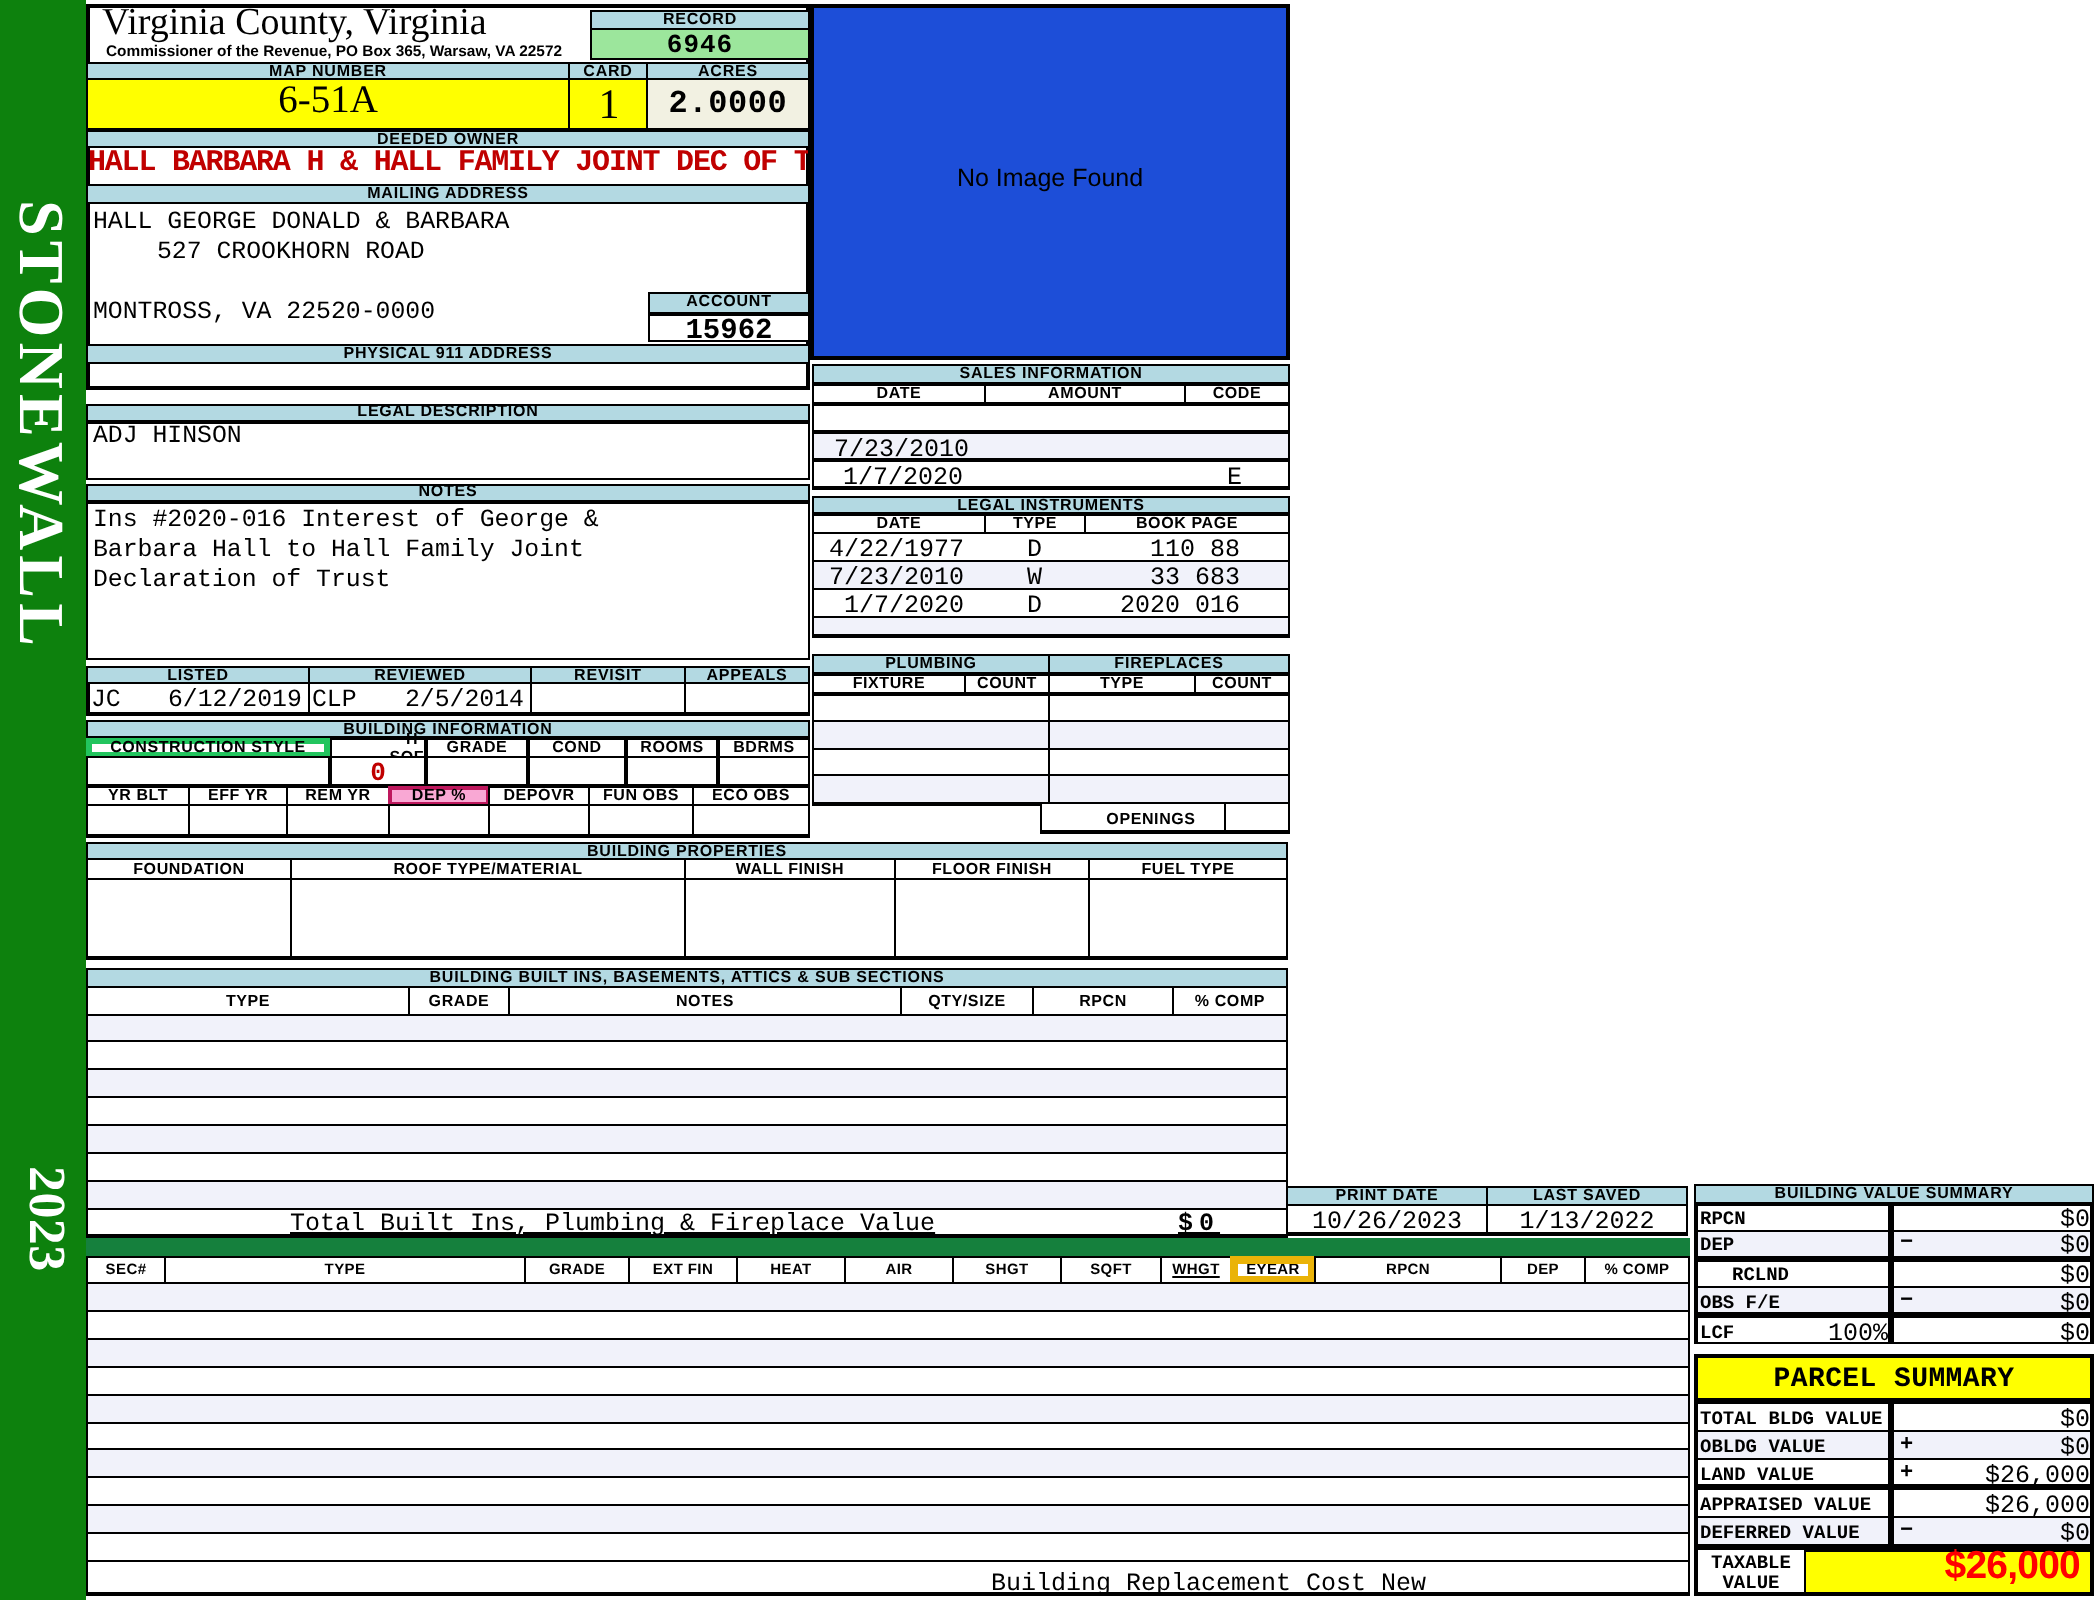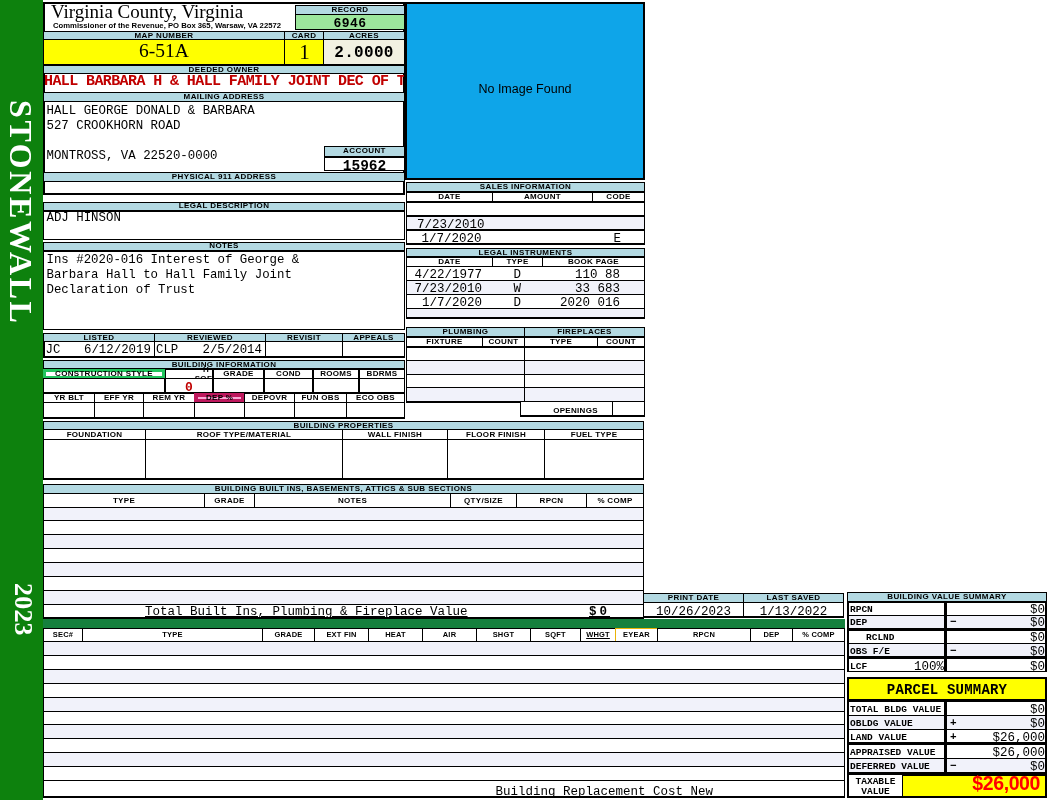--- a/index.html
+++ b/index.html
@@ -13,21 +13,21 @@
 <div style="position:absolute;box-sizing:border-box;left:43px;top:30.5px;width:242px;height:9.5px;background:#B3D9E2;border:1px solid #000;font:bold 8px 'Liberation Sans',sans-serif;letter-spacing:0.4px;text-align:center;line-height:7.5px;white-space:nowrap;overflow:hidden;">MAP NUMBER</div>
 <div style="position:absolute;box-sizing:border-box;left:284px;top:30.5px;width:40px;height:9.5px;background:#B3D9E2;border:1px solid #000;font:bold 8px 'Liberation Sans',sans-serif;letter-spacing:0.4px;text-align:center;line-height:7.5px;white-space:nowrap;overflow:hidden;">CARD</div>
 <div style="position:absolute;box-sizing:border-box;left:323px;top:30.5px;width:82px;height:9.5px;background:#B3D9E2;border:1px solid #000;font:bold 8px 'Liberation Sans',sans-serif;letter-spacing:0.4px;text-align:center;line-height:7.5px;white-space:nowrap;overflow:hidden;">ACRES</div>
 <div style="position:absolute;box-sizing:border-box;left:43px;top:39px;width:242px;height:26px;border:1px solid #000;background:#FFFF00;text-align:center;line-height:23px;"><span style="font:19.5px 'Liberation Serif',serif">6-51A</span></div>
 <div style="position:absolute;box-sizing:border-box;left:284px;top:39px;width:41px;height:26px;border:1px solid #000;background:#FFFF00;text-align:center;line-height:23px;"><span style="font:21px 'Liberation Serif',serif">1</span></div>
 <div style="position:absolute;box-sizing:border-box;left:323px;top:39px;width:82px;height:26px;border:1px solid #000;background:#F2F1E2;text-align:center;line-height:24px;"><span style="font:bold 16px 'Liberation Mono',monospace;letter-spacing:0.3px">2.0000</span></div>
 <div style="position:absolute;box-sizing:border-box;left:43px;top:64.5px;width:362px;height:9.5px;background:#B3D9E2;border:1px solid #000;font:bold 8px 'Liberation Sans',sans-serif;letter-spacing:0.4px;text-align:center;line-height:7.5px;white-space:nowrap;overflow:hidden;">DEEDED OWNER</div>
 <div style="position:absolute;box-sizing:border-box;left:44px;top:74px;width:360px;height:17.5px;overflow:hidden;font:bold 15px 'Liberation Mono',monospace;letter-spacing:-0.6px;color:#C00000;white-space:pre;line-height:16px;">HALL BARBARA H &amp; HALL FAMILY JOINT DEC OF TR</div>
 <div style="position:absolute;box-sizing:border-box;left:43px;top:91.5px;width:362px;height:10px;background:#B3D9E2;border:1px solid #000;font:bold 8px 'Liberation Sans',sans-serif;letter-spacing:0.4px;text-align:center;line-height:8px;white-space:nowrap;overflow:hidden;">MAILING ADDRESS</div>
 <div style="position:absolute;box-sizing:border-box;left:46.5px;top:104.2px;font:12.4px 'Liberation Mono',monospace;white-space:pre;">HALL GEORGE DONALD &amp; BARBARA</div>
-<div style="position:absolute;box-sizing:border-box;left:46.5px;top:119.2px;font:12.4px 'Liberation Mono',monospace;white-space:pre;">527 CROOKHORN ROAD</div>
+<div style="position:absolute;box-sizing:border-box;left:46.5px;top:119.2px;font:12.4px 'Liberation Mono',monospace;white-space:pre;padding-left:32px;">527 CROOKHORN ROAD</div>
 <div style="position:absolute;box-sizing:border-box;left:46.5px;top:149.2px;font:12.4px 'Liberation Mono',monospace;white-space:pre;">MONTROSS, VA 22520-0000</div>
 <div style="position:absolute;box-sizing:border-box;left:324px;top:146px;width:81px;height:10.5px;background:#B3D9E2;border:1px solid #000;font:bold 8px 'Liberation Sans',sans-serif;letter-spacing:0.4px;text-align:center;line-height:8.5px;white-space:nowrap;overflow:hidden;">ACCOUNT</div>
 <div style="position:absolute;box-sizing:border-box;left:324px;top:156.5px;width:81px;height:14.5px;border:1px solid #000;text-align:center;line-height:12.5px;background:#fff;"><span style="font:bold 14.5px 'Liberation Mono',monospace">15962</span></div>
 <div style="position:absolute;box-sizing:border-box;left:43px;top:171.5px;width:362px;height:10px;background:#B3D9E2;border:1px solid #000;font:bold 8px 'Liberation Sans',sans-serif;letter-spacing:0.4px;text-align:center;line-height:8px;white-space:nowrap;overflow:hidden;">PHYSICAL 911 ADDRESS</div>
 <div style="position:absolute;box-sizing:border-box;left:43px;top:202px;width:362px;height:8.5px;background:#B3D9E2;border:1px solid #000;font:bold 8px 'Liberation Sans',sans-serif;letter-spacing:0.4px;text-align:center;line-height:6.5px;white-space:nowrap;overflow:hidden;">LEGAL DESCRIPTION</div>
 <div style="position:absolute;box-sizing:border-box;left:43px;top:210.5px;width:362px;height:29.5px;border:1px solid #000;background:#fff;"></div>
 <div style="position:absolute;box-sizing:border-box;left:46.5px;top:211.2px;font:12.4px 'Liberation Mono',monospace;white-space:pre;">ADJ HINSON</div>
 <div style="position:absolute;box-sizing:border-box;left:43px;top:242px;width:362px;height:8.5px;background:#B3D9E2;border:1px solid #000;font:bold 8px 'Liberation Sans',sans-serif;letter-spacing:0.4px;text-align:center;line-height:6.5px;white-space:nowrap;overflow:hidden;">NOTES</div>
 <div style="position:absolute;box-sizing:border-box;left:43px;top:250.5px;width:362px;height:79px;border:1px solid #000;background:#fff;"></div>
 <div style="position:absolute;box-sizing:border-box;left:46.5px;top:253.4px;font:12.4px 'Liberation Mono',monospace;white-space:pre;line-height:15px;">Ins #2020-016 Interest of George &amp;
@@ -72,40 +72,40 @@
 <div style="position:absolute;box-sizing:border-box;left:359px;top:377.5px;width:46px;height:15.5px;border:1px solid #000;background:#fff;text-align:center;line-height:13px;"></div>
 <div style="position:absolute;box-sizing:border-box;left:43px;top:392.5px;width:52px;height:10.5px;border:1px solid #000;background:#fff;text-align:center;line-height:100%;display:flex;align-items:center;justify-content:center;">
     <span style="font:bold 8px 'Liberation Sans',sans-serif;letter-spacing:0.3px">YR BLT</span>
   </div>
 <div style="position:absolute;box-sizing:border-box;left:94px;top:392.5px;width:50px;height:10.5px;border:1px solid #000;background:#fff;text-align:center;line-height:100%;display:flex;align-items:center;justify-content:center;">
     <span style="font:bold 8px 'Liberation Sans',sans-serif;letter-spacing:0.3px">EFF YR</span>
   </div>
 <div style="position:absolute;box-sizing:border-box;left:143px;top:392.5px;width:52px;height:10.5px;border:1px solid #000;background:#fff;text-align:center;line-height:100%;display:flex;align-items:center;justify-content:center;">
     <span style="font:bold 8px 'Liberation Sans',sans-serif;letter-spacing:0.3px">REM YR</span>
   </div>
-<div style="position:absolute;box-sizing:border-box;left:194px;top:392.5px;width:51px;height:10.5px;border:4px solid #be185d;background:#f9a8d4;text-align:center;line-height:100%;display:flex;align-items:center;justify-content:center;">
+<div style="position:absolute;box-sizing:border-box;left:194px;top:392.5px;width:51px;height:10.5px;border:2px solid #be185d;background:#f9a8d4;text-align:center;line-height:100%;display:flex;align-items:center;justify-content:center;">
     <span style="font:bold 8px 'Liberation Sans',sans-serif;letter-spacing:0.3px">DEP %</span>
   </div>
 <div style="position:absolute;box-sizing:border-box;left:244px;top:392.5px;width:51px;height:10.5px;border:1px solid #000;background:#fff;text-align:center;line-height:100%;display:flex;align-items:center;justify-content:center;">
     <span style="font:bold 8px 'Liberation Sans',sans-serif;letter-spacing:0.3px">DEPOVR</span>
   </div>
 <div style="position:absolute;box-sizing:border-box;left:294px;top:392.5px;width:53px;height:10.5px;border:1px solid #000;background:#fff;text-align:center;line-height:100%;display:flex;align-items:center;justify-content:center;">
     <span style="font:bold 8px 'Liberation Sans',sans-serif;letter-spacing:0.3px">FUN OBS</span>
   </div>
 <div style="position:absolute;box-sizing:border-box;left:346px;top:392.5px;width:59px;height:10.5px;border:1px solid #000;background:#fff;text-align:center;line-height:100%;display:flex;align-items:center;justify-content:center;">
     <span style="font:bold 8px 'Liberation Sans',sans-serif;letter-spacing:0.3px">ECO OBS</span>
   </div>
 <div style="position:absolute;box-sizing:border-box;left:43px;top:402px;width:52px;height:16.5px;border:1px solid #000;background:#fff;border-bottom-width:2px;"></div>
 <div style="position:absolute;box-sizing:border-box;left:94px;top:402px;width:50px;height:16.5px;border:1px solid #000;background:#fff;border-bottom-width:2px;"></div>
 <div style="position:absolute;box-sizing:border-box;left:143px;top:402px;width:52px;height:16.5px;border:1px solid #000;background:#fff;border-bottom-width:2px;"></div>
 <div style="position:absolute;box-sizing:border-box;left:194px;top:402px;width:51px;height:16.5px;border:1px solid #000;background:#fff;border-bottom-width:2px;"></div>
 <div style="position:absolute;box-sizing:border-box;left:244px;top:402px;width:51px;height:16.5px;border:1px solid #000;background:#fff;border-bottom-width:2px;"></div>
 <div style="position:absolute;box-sizing:border-box;left:294px;top:402px;width:53px;height:16.5px;border:1px solid #000;background:#fff;border-bottom-width:2px;"></div>
 <div style="position:absolute;box-sizing:border-box;left:346px;top:402px;width:59px;height:16.5px;border:1px solid #000;background:#fff;border-bottom-width:2px;"></div>
-<div style="position:absolute;box-sizing:border-box;left:405px;top:2px;width:240px;height:177.5px;border:2px solid #000;background:#0ea5e9;display:flex;align-items:center;justify-content:center;padding-bottom:3px;">
+<div style="position:absolute;box-sizing:border-box;left:405px;top:2px;width:240px;height:177.5px;border:2px solid #000;background:#1d4ed8;display:flex;align-items:center;justify-content:center;padding-bottom:3px;">
     <span style="font:12.5px 'Liberation Sans',sans-serif">No Image Found</span>
   </div>
 <div style="position:absolute;box-sizing:border-box;left:406px;top:182px;width:239px;height:10px;background:#B3D9E2;border:1px solid #000;font:bold 8px 'Liberation Sans',sans-serif;letter-spacing:0.4px;text-align:center;line-height:8px;white-space:nowrap;overflow:hidden;">SALES INFORMATION</div>
 <div style="position:absolute;box-sizing:border-box;left:406px;top:191.5px;width:87px;height:10.5px;border:1px solid #000;background:#fff;text-align:center;line-height:100%;display:flex;align-items:center;justify-content:center;">
     <span style="font:bold 8px 'Liberation Sans',sans-serif;letter-spacing:0.3px">DATE</span>
   </div>
 <div style="position:absolute;box-sizing:border-box;left:492px;top:191.5px;width:101px;height:10.5px;border:1px solid #000;background:#fff;text-align:center;line-height:100%;display:flex;align-items:center;justify-content:center;">
     <span style="font:bold 8px 'Liberation Sans',sans-serif;letter-spacing:0.3px">AMOUNT</span>
   </div>
 <div style="position:absolute;box-sizing:border-box;left:592px;top:191.5px;width:53px;height:10.5px;border:1px solid #000;background:#fff;text-align:center;line-height:100%;display:flex;align-items:center;justify-content:center;">
@@ -239,21 +239,21 @@
   </div>
 <div style="position:absolute;box-sizing:border-box;left:476px;top:627.5px;width:55px;height:14.8px;border:1px solid #000;background:#fff;text-align:center;line-height:100%;display:flex;align-items:center;justify-content:center;overflow:hidden;white-space:nowrap;">
     <span style="font:bold 7.5px 'Liberation Sans',sans-serif;letter-spacing:0.2px">SHGT</span>
   </div>
 <div style="position:absolute;box-sizing:border-box;left:530px;top:627.5px;width:51px;height:14.8px;border:1px solid #000;background:#fff;text-align:center;line-height:100%;display:flex;align-items:center;justify-content:center;overflow:hidden;white-space:nowrap;">
     <span style="font:bold 7.5px 'Liberation Sans',sans-serif;letter-spacing:0.2px">SQFT</span>
   </div>
 <div style="position:absolute;box-sizing:border-box;left:580px;top:627.5px;width:36px;height:14.8px;border:1px solid #000;background:#fff;text-align:center;line-height:100%;display:flex;align-items:center;justify-content:center;overflow:hidden;white-space:nowrap;text-decoration:underline;">
     <span style="font:bold 7.5px 'Liberation Sans',sans-serif;letter-spacing:0.2px">WHGT</span>
   </div>
-<div style="position:absolute;box-sizing:border-box;left:615px;top:627.5px;width:43px;height:14.8px;border:1px solid #eab308;background:#fff;text-align:center;line-height:100%;display:flex;align-items:center;justify-content:center;overflow:hidden;white-space:nowrap;">
+<div style="position:absolute;box-sizing:border-box;left:615px;top:627.5px;width:43px;height:14.8px;border:4px solid #eab308;background:#fff;text-align:center;line-height:100%;display:flex;align-items:center;justify-content:center;overflow:hidden;white-space:nowrap;">
     <span style="font:bold 7.5px 'Liberation Sans',sans-serif;letter-spacing:0.2px">EYEAR</span>
   </div>
 <div style="position:absolute;box-sizing:border-box;left:657px;top:627.5px;width:94px;height:14.8px;border:1px solid #000;background:#fff;text-align:center;line-height:100%;display:flex;align-items:center;justify-content:center;overflow:hidden;white-space:nowrap;">
     <span style="font:bold 7.5px 'Liberation Sans',sans-serif;letter-spacing:0.2px">RPCN</span>
   </div>
 <div style="position:absolute;box-sizing:border-box;left:750px;top:627.5px;width:43px;height:14.8px;border:1px solid #000;background:#fff;text-align:center;line-height:100%;display:flex;align-items:center;justify-content:center;overflow:hidden;white-space:nowrap;">
     <span style="font:bold 7.5px 'Liberation Sans',sans-serif;letter-spacing:0.2px">DEP</span>
   </div>
 <div style="position:absolute;box-sizing:border-box;left:792px;top:627.5px;width:53px;height:14.8px;border:1px solid #000;background:#fff;text-align:center;line-height:100%;display:flex;align-items:center;justify-content:center;overflow:hidden;white-space:nowrap;">
     <span style="font:bold 7.5px 'Liberation Sans',sans-serif;letter-spacing:0.2px">% COMP</span>

